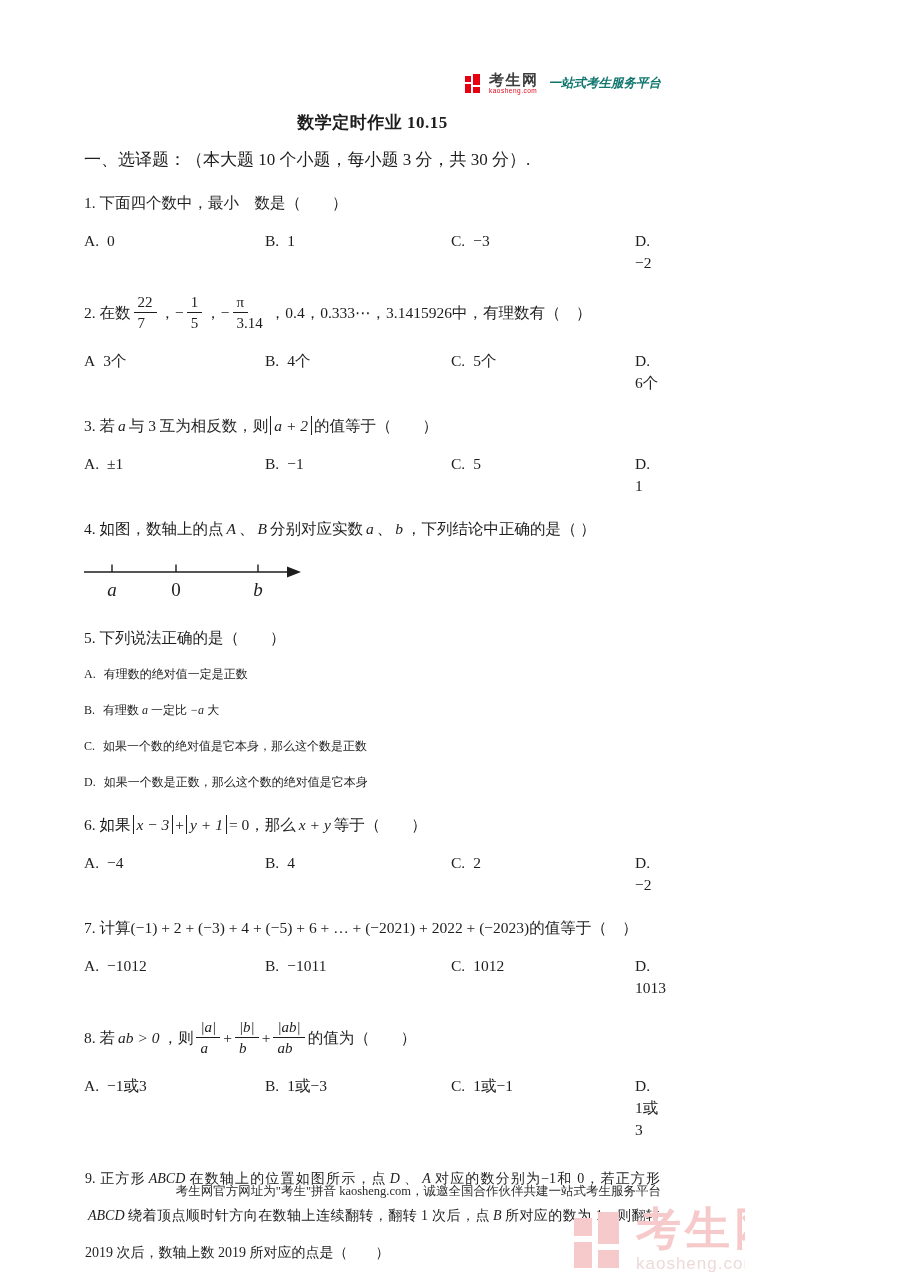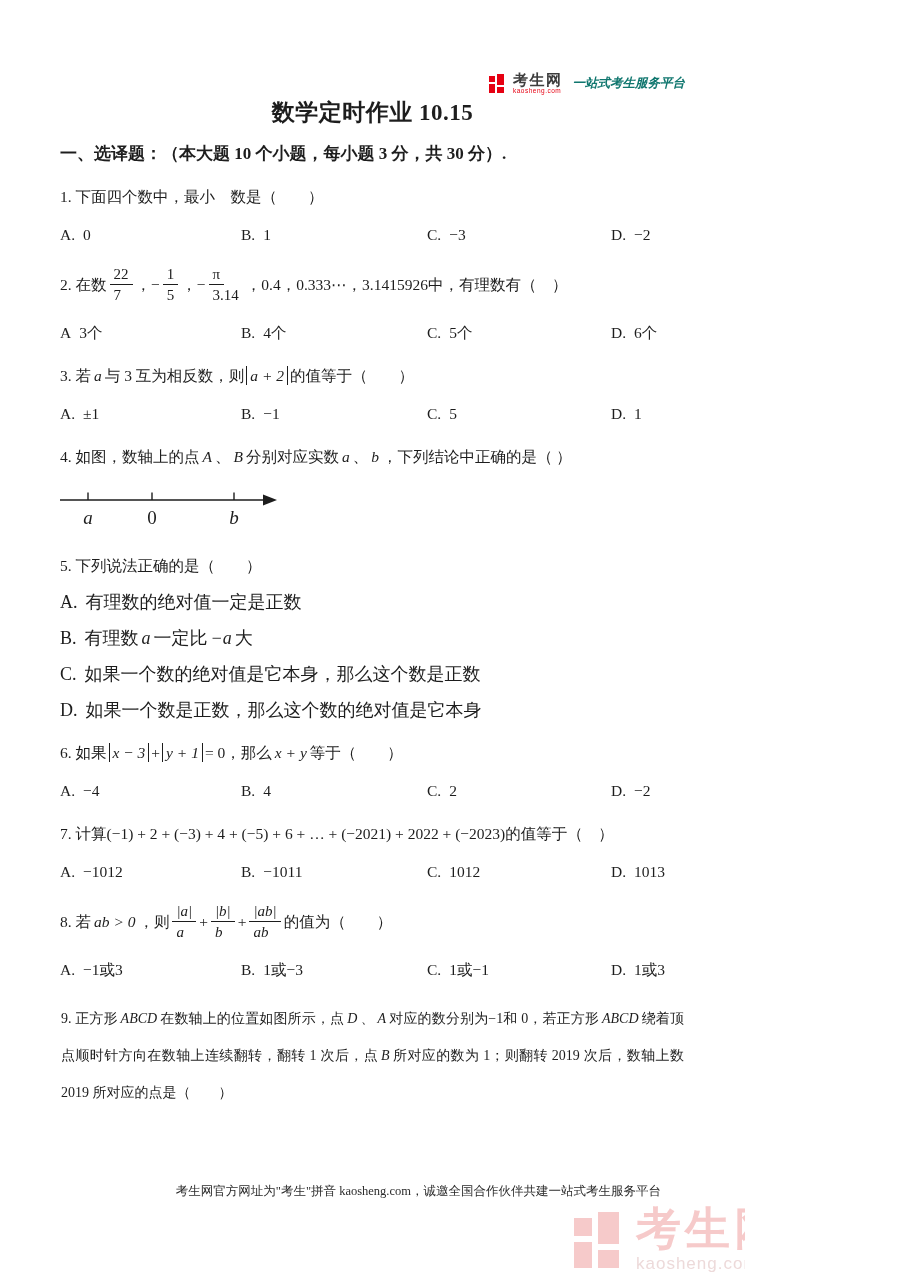--- a/index.html
+++ b/index.html
@@ -1,49 +1,49 @@
 <!DOCTYPE html>
 <html><head>
 <meta charset="utf-8">
 <style>
   html,body{margin:0;padding:0;background:#ffffff;}
   body{width:900px;height:1272px;overflow:hidden;
        font-family:"Liberation Serif","DejaVu Serif",serif;color:#1d1d1d;}
   .page{position:relative;width:745px;height:1272px;overflow:hidden;
-        box-sizing:border-box;padding:0 60px;background:#fff;}
+        box-sizing:border-box;padding:0 84px;background:#fff;}
 
   
   .hdr{padding-top:72px;display:flex;justify-content:flex-end;}
   .logo{display:flex;align-items:center;gap:7px;}
   .logo-icon{position:relative;width:17px;height:19px;display:inline-block;}
   .logo-icon i{position:absolute;background:#e60012;display:block;}
   .lgA{left:0;top:2px;width:6px;height:6px;}
   .lgB{left:0;top:10px;width:6px;height:9px;}
   .lgC{left:8px;top:0;width:7px;height:11px;}
   .lgD{left:8px;top:13px;width:7px;height:6px;}
   .brand-col{display:flex;flex-direction:column;line-height:1;}
   .brand{font-family:"Liberation Sans","DejaVu Sans",sans-serif;font-weight:bold;
          font-size:15px;color:#3d3d3d;letter-spacing:1.5px;}
   .domain{font-family:"Liberation Sans","DejaVu Sans",sans-serif;font-size:6.5px;
           color:#e60012;margin-top:1px;letter-spacing:.5px;}
   .tagline{font-family:"Liberation Sans","DejaVu Sans",sans-serif;color:#0f766e;
            font-size:12.5px;font-weight:bold;font-style:italic;margin-left:3px;}
 
   
-  .title{text-align:center;font-size:23px;font-weight:bold;margin:2px 0 0;letter-spacing:.5px;}
-  .section{font-size:17px;font-weight:bold;margin:14px 0 0;}
+  .title{text-align:center;font-size:17px;font-weight:bold;margin:16px 0 0;letter-spacing:.5px;}
+  .section{font-size:17px;font-weight:normal;margin:14px 0 0;}
 
   
   .stem{font-size:15.5px;line-height:22px;margin:21px 0 0;}
   .opts{display:grid;grid-template-columns:181px 186px 184px 1fr;
         font-size:15.5px;line-height:22px;margin:16px 0 0;}
   .ol{display:inline-block;margin-right:8px;}
   .mi{font-style:italic;}
   .vr{font-style:italic;margin:0 3px;}
-  .q5opt{font-size:18px;line-height:22px;margin:14px 0 0;}
+  .q5opt{font-size:12px;line-height:22px;margin:14px 0 0;}
 
   
   .frac{display:inline-flex;flex-direction:column;align-items:flex-start;
         vertical-align:middle;line-height:1.2;margin:0 3px;transform:translateY(-2px);
         font-size:15px;text-align:center;}
   .fnum{display:block;padding:0 4px 1px;border-bottom:1.3px solid #1d1d1d;}
   .fden{display:block;padding:1px 4px 0;}
   .abs{display:inline-block;border-left:1.3px solid #1d1d1d;border-right:1.3px solid #1d1d1d;
        padding:0 3px;margin:0 2px;line-height:19px;font-style:italic;}
 

